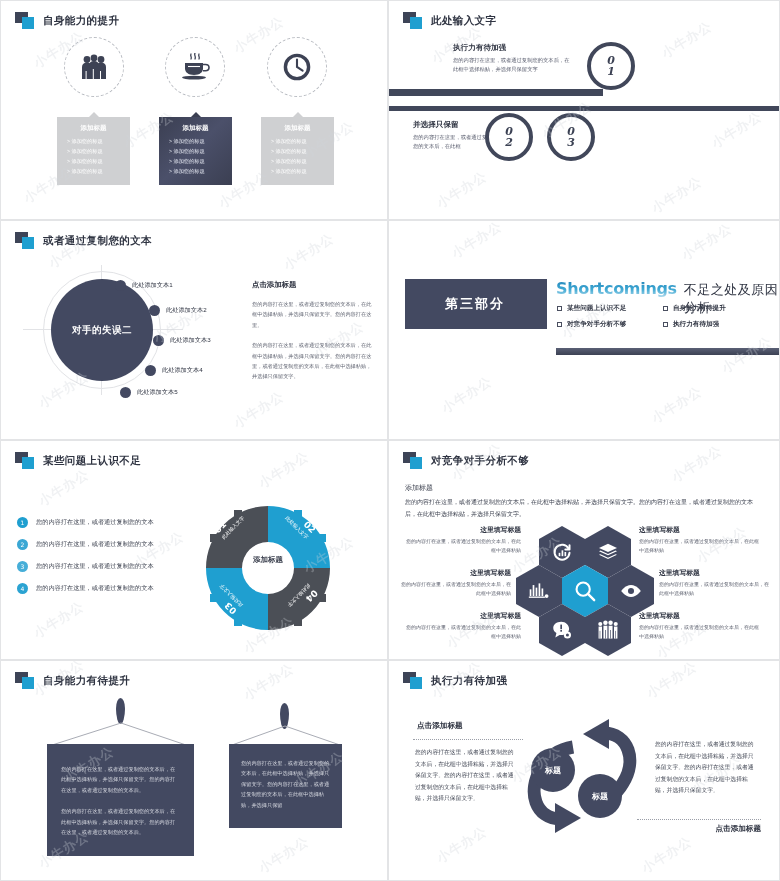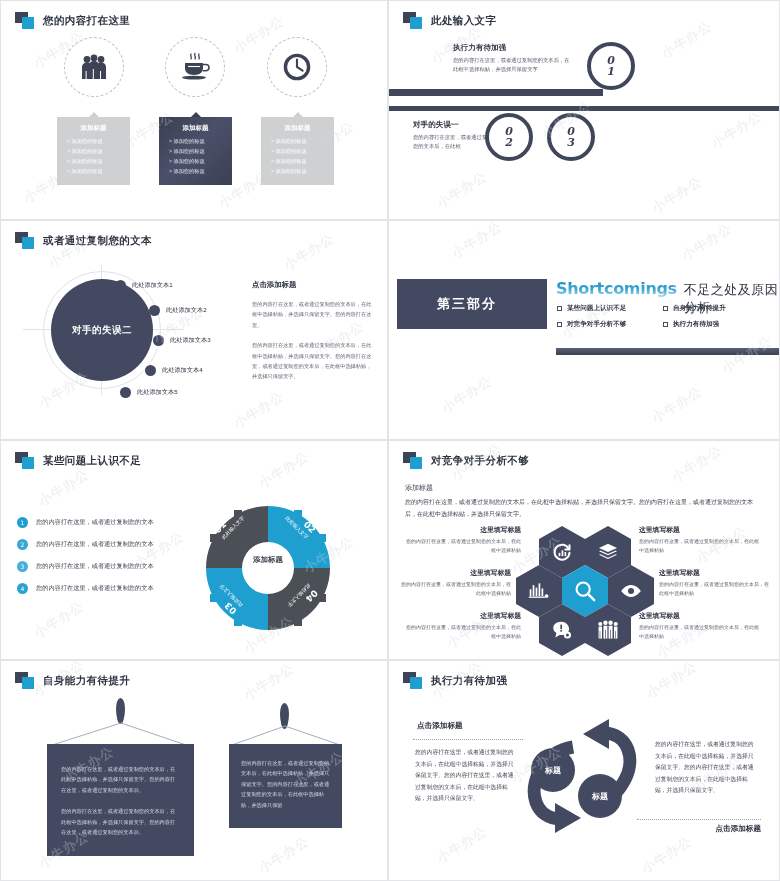--- a/index.html
+++ b/index.html
@@ -182,21 +182,21 @@
 <body>
 
 <div class="grid">
 
   <div class="slide">
     <div class="stitle">
       <span class="tmark">
           <i class="sq-dark"></i>
           <i class="sq-blue"></i>
         </span>
-      <h2>您的内容打在这里</h2>
+      <h2>自身能力的提升</h2>
     </div>
 
     <div class="s1-circles">
       <div class="s1-col c0">
         <div class="ring">
           <svg width="30" height="26" viewBox="0 0 30 26">
             <circle cx="8" cy="5.5" r="3.4" fill="#3d4254"></circle>
               <circle cx="15" cy="4" r="3.4" fill="#3d4254"></circle>
               <circle cx="22" cy="5.5" r="3.4" fill="#3d4254"></circle>
             <path d="M3 25V13c0-2.7 2-4.4 5-4.4s5 1.7 5 4.4v12z" fill="#3d4254"></path>
@@ -289,21 +289,21 @@
       <div class="s2-p">您的内容打在这里，或者通过复制您的文本后，在此框中选择粘贴，并选择只保留文字</div>
     </div>
     <div class="numring" style="left:198px;top:41px;width:48px;height:48px;">
       <div style="text-align:center;">
         <b>0</b>
         <b>1</b>
       </div>
     </div>
 
     <div style="position:absolute;left:24px;top:119px;width:84px;">
-      <div class="s2-h">对手的失误一</div>
+      <div class="s2-h">并选择只保留</div>
       <div class="s2-p">您的内容打在这里，或者通过复制您的文本后，在此框</div>
     </div>
     <div class="numring" style="left:96px;top:112px;width:48px;height:48px;">
       <div style="text-align:center;">
         <b>0</b>
         <b>2</b>
       </div>
     </div>
 
     <div class="numring" style="left:158px;top:112px;width:48px;height:48px;">
@@ -360,21 +360,21 @@
       <span style="left:45px;top:20px;">小牛办公</span>
       <span style="left:280px;top:22px;">小牛办公</span>
       <span style="left:150px;top:95px;">小牛办公</span>
       <span style="left:310px;top:110px;">小牛办公</span>
       <span style="left:35px;top:160px;">小牛办公</span>
       <span style="left:230px;top:180px;">小牛办公</span>
     </div>
   </div>
 
   <div class="slide">
-    <div class="sec-box" style="left:8px;top:58px;width:140px;height:50px;">
+    <div class="sec-box" style="left:16px;top:58px;width:140px;height:50px;">
       <span>第三部分</span>
     </div>
     <div class="sec-side" style="left:144px;top:58px;width:14px;height:50px;"></div>
 
     <div style="position:absolute;left:167px;top:58px;display:flex;align-items:baseline;gap:7px;">
       <span class="sc-en">Shortcomings</span>
       <span class="sc-cn">不足之处及原因分析</span>
     </div>
 
     <div style="position:absolute;left:168px;top:83px;display:grid;grid-template-columns:92px 92px;gap:7px 14px;">

